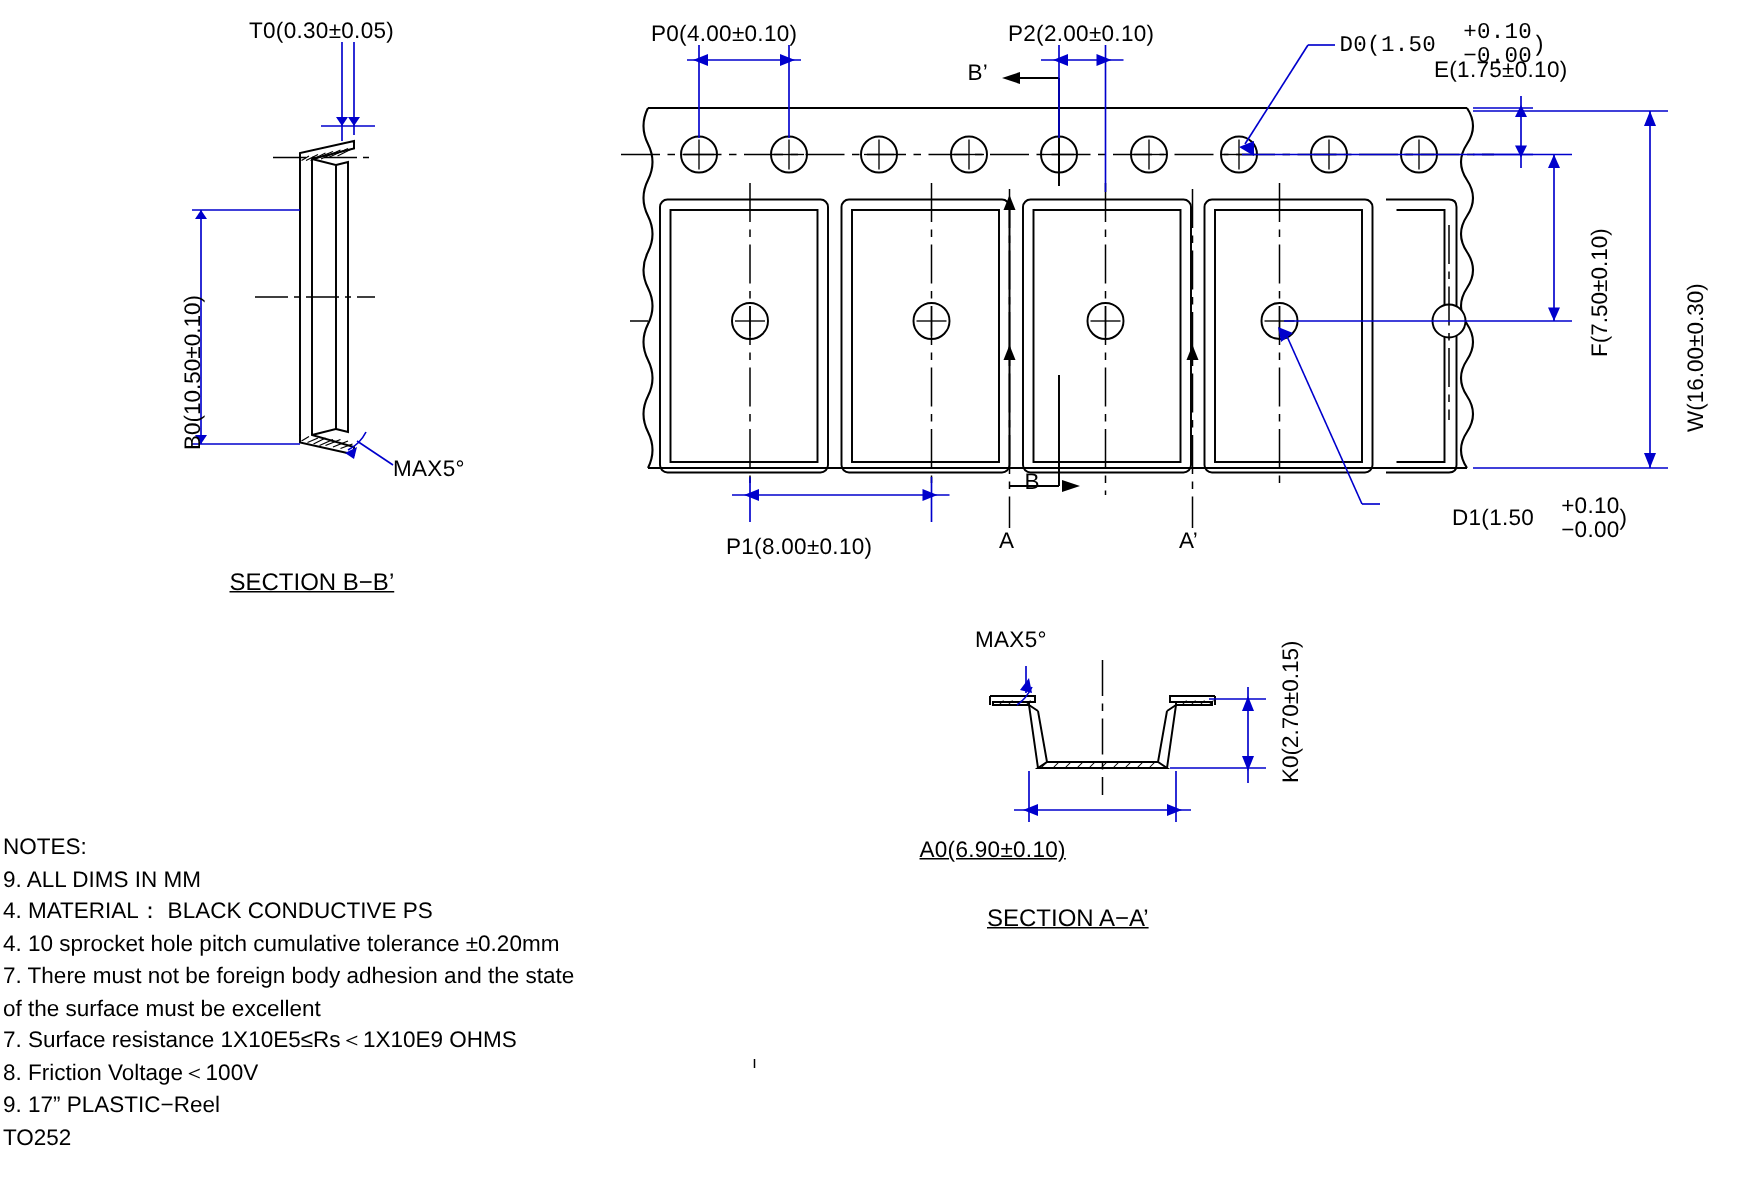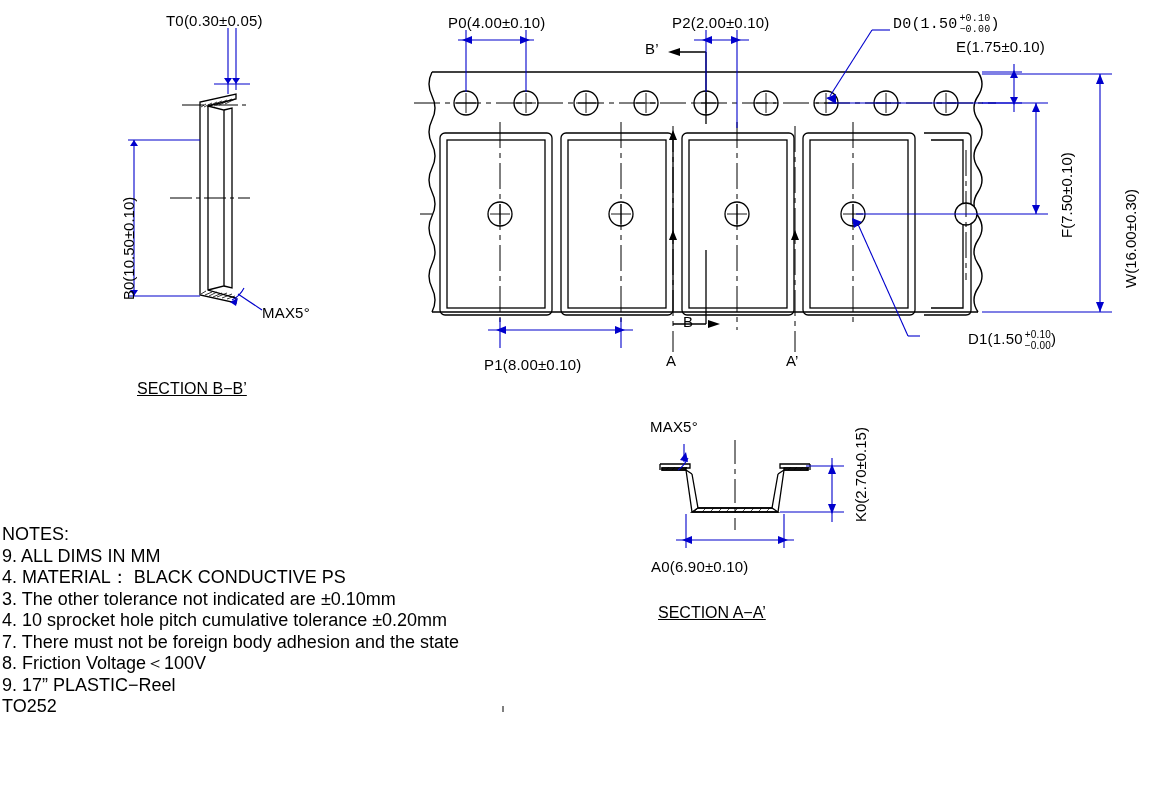--- a/index.html
+++ b/index.html
@@ -29,38 +29,38 @@
   }
   .lbl-vert {
     position: absolute;
     font-size: 15px;
     white-space: nowrap;
     transform-origin: 0 0;
     transform: rotate(-90deg);
   }
   .sup {
     display: inline-block;
-    font-size: 10px;
+    font-size: 15px;
     line-height: 1.05;
     vertical-align: middle;
     text-align: left;
-    margin-left: 2px;
+    margin-left: 18px;
   }
   .sup span { display: block; }
   .caption {
     position: absolute;
     font-size: 16px;
     text-decoration: underline;
     white-space: nowrap;
   }
   .notes {
     position: absolute;
     left: 2px;
-    top: 524px;
-    font-size: 18px;
+    top: 554px;
+    font-size: 15px;
     line-height: 21.5px;
     white-space: nowrap;
   }
   .notes div { height: 21.5px; }
   svg { position: absolute; left: 0; top: 0; overflow: visible; }
 </style>
 </head>
 <body>
 
 <div class="stage">
@@ -114,21 +114,21 @@
     <g stroke="#0000cc" fill="none" stroke-width="1.1">
       <path d="M232,300 Q240,296 244,288"></path>
       <line x1="238" y1="294" x2="262" y2="310"></line>
       <path d="M230,302 L238,298 L236,306" fill="#0000cc" stroke="none"></path>
     </g>
   </svg>
 
   <div class="lbl" style="left:166px; top:12px;">T0(0.30±0.05)</div>
   <div class="lbl-vert" style="left:120px; top:300px;">B0(10.50±0.10)</div>
   <div class="lbl" style="left:262px; top:304px;">MAX5°</div>
-  <div class="caption" style="left:137px; top:380px;text-decoration:underline;">SECTION B−B’</div>
+  <div class="caption" style="left:153px; top:380px;text-decoration:underline;">SECTION B−B’</div>
 
   <svg width="1159" height="791">
 
     <g stroke="#000000" fill="none" stroke-width="1.4">
       <path d="M432,72 q-6,12 0,24 q6,12 0,24 q-6,12 0,24 q6,12 0,24 q-6,12 0,24 q6,12 0,24
                q-6,12 0,24 q6,12 0,24 q-6,12 0,24 q6,12 0,24 L432,312"></path>
       <line x1="432" y1="72" x2="978" y2="72"></line>
       <line x1="432" y1="312" x2="978" y2="312"></line>
       <path d="M978,72 q8,12 0,24 q-8,12 0,24 q8,12 0,24 q-8,12 0,24 q8,12 0,24 q-8,12 0,24
                q8,12 0,24 q-8,12 0,24 q8,12 0,24 q-8,12 0,24"></path>
@@ -277,21 +277,21 @@
 
     <g stroke="#0000cc" fill="none" stroke-width="1.1">
       <line x1="500" y1="318" x2="500" y2="348"></line>
       <line x1="621" y1="318" x2="621" y2="348"></line>
       <line x1="488" y1="330" x2="633" y2="330"></line>
       <path d="M506,326 L496,330 L506,334" fill="#0000cc" stroke="none"></path>
       <path d="M615,326 L625,330 L615,334" fill="#0000cc" stroke="none"></path>
     </g>
   </svg>
 
-  <div class="lbl" style="left:434px; top:14px;margin-left:14px;">P0(4.00±0.10)</div>
+  <div class="lbl" style="left:434px; top:14px;">P0(4.00±0.10)</div>
   <div class="lbl" style="left:672px; top:14px;">P2(2.00±0.10)</div>
   <div class="lbl" style="left:893px; top:14px;font-family:Liberation Mono, monospace;">
     <span>D0(1.50</span><span class="sup"><span>+0.10</span><span>−0.00</span></span><span>)</span>
   </div>
   <div class="lbl" style="left:956px; top:38px;">E(1.75±0.10)</div>
   <div class="lbl" style="left:645px; top:40px;">B’</div>
   <div class="lbl" style="left:683px; top:313px;">B</div>
   <div class="lbl" style="left:666px; top:352px;">A</div>
   <div class="lbl" style="left:786px; top:352px;">A’</div>
   <div class="lbl" style="left:484px; top:356px;text-align:center;">P1(8.00±0.10)</div>
@@ -360,32 +360,33 @@
       <line x1="806" y1="466" x2="844" y2="466"></line>
       <line x1="780" y1="512" x2="844" y2="512"></line>
       <line x1="832" y1="458" x2="832" y2="522"></line>
       <path d="M828,474 L832,464 L836,474" fill="#0000cc" stroke="none"></path>
       <path d="M828,504 L832,514 L836,504" fill="#0000cc" stroke="none"></path>
     </g>
   </svg>
 
   <div class="lbl" style="left:650px; top:418px;">MAX5°</div>
   <div class="lbl-vert" style="left:852px; top:522px;">K0(2.70±0.15)</div>
-  <div class="lbl" style="left:651px; top:558px;">A0(6.90±0.10)</div>
+  <div class="lbl" style="left:613px; top:558px;text-decoration:underline;">A0(6.90±0.10)</div>
   <div class="caption" style="left:658px; top:604px;">SECTION A−A’</div>
 
   <svg width="1159" height="791">
     <line x1="503" y1="706" x2="503" y2="712" stroke="#000000" stroke-width="1"></line>
   </svg>
 
   <div class="notes">
     <div>NOTES:</div>
     <div>9. ALL DIMS IN MM</div>
     <div>4. MATERIAL： BLACK CONDUCTIVE PS</div>
-    <div>3. The other tolerance not indicated are ±0.10mm</div>
     <div>4. 10 sprocket hole pitch cumulative tolerance ±0.20mm</div>
     <div>7. There must not be foreign body adhesion and the state</div>
+    <div>of the surface must be excellent</div>
+    <div>7. Surface resistance 1X10E5≤Rs＜1X10E9 OHMS</div>
     <div>8. Friction Voltage＜100V</div>
     <div>9. 17” PLASTIC−Reel</div>
     <div>TO252</div>
   </div>
 
 </div>
 
 </body></html>

